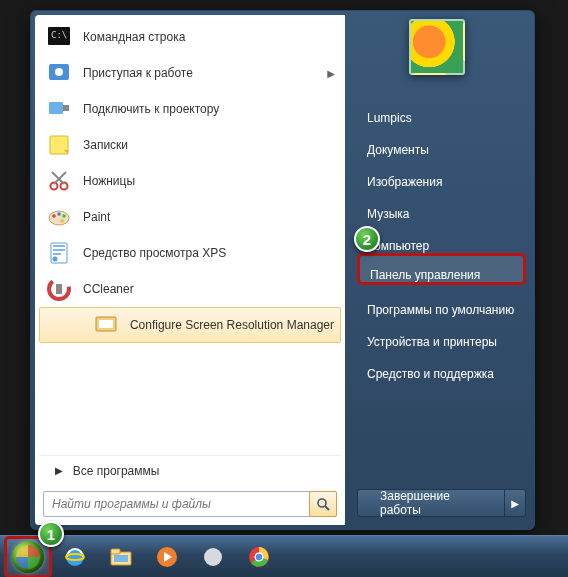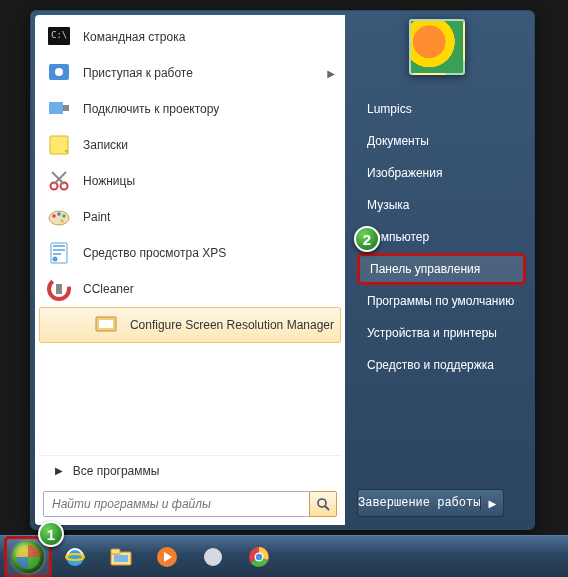--- a/index.html
+++ b/index.html
@@ -91,21 +91,21 @@
   border: 2px solid rgba(255,255,255,0.6);
   border-radius: 3px;
   margin: 0 0 18px 8px;
   background: radial-gradient(circle at 35% 40%, #ff8c2e 0 35%, #ffd900 36% 55%, transparent 56%), #3aa055;
   box-shadow: 0 2px 8px rgba(0,0,0,0.5);
   align-self: flex-start;
   margin-left: 52px;
 }
 .right-item {
   height: 32px;
-  display: flex; align-items: center;
+  display: flex; align-items: flex-end;
   padding: 0 10px;
   color: #fff;
   font-size: 12px;
   cursor: default;
 }
 .right-item.highlighted {
   background: rgba(255,255,255,0.12);
   border: 3px solid #b81414;
   border-radius: 5px;
 }
@@ -116,21 +116,21 @@
 }
 .shutdown-btn {
   background: linear-gradient(to bottom,#4a6888,#34506c);
   border: 1px solid #223548;
   border-radius: 3px;
   color: #fff;
   height: 28px;
   display: flex; align-items: center;
   cursor: default;
 }
-.shutdown-main { padding: 0 0; border-right: 1px solid #223548; font-family: Liberation Mono, monospace; }
+.shutdown-main { padding: 0 22px; border-right: 1px solid #223548; }
 .shutdown-arrow { width: 22px; display: flex; align-items: center; justify-content: center; font-size: 10px; }
 .taskbar {
   position: absolute;
   left: 0; right: 0; bottom: 0;
   height: 42px;
   background: linear-gradient(to bottom, #4b6e95, #2b4560 45%, #22374d);
   border-top: 1px solid #5a7ea6;
   display: flex; align-items: center;
   padding-left: 4px;
 }

